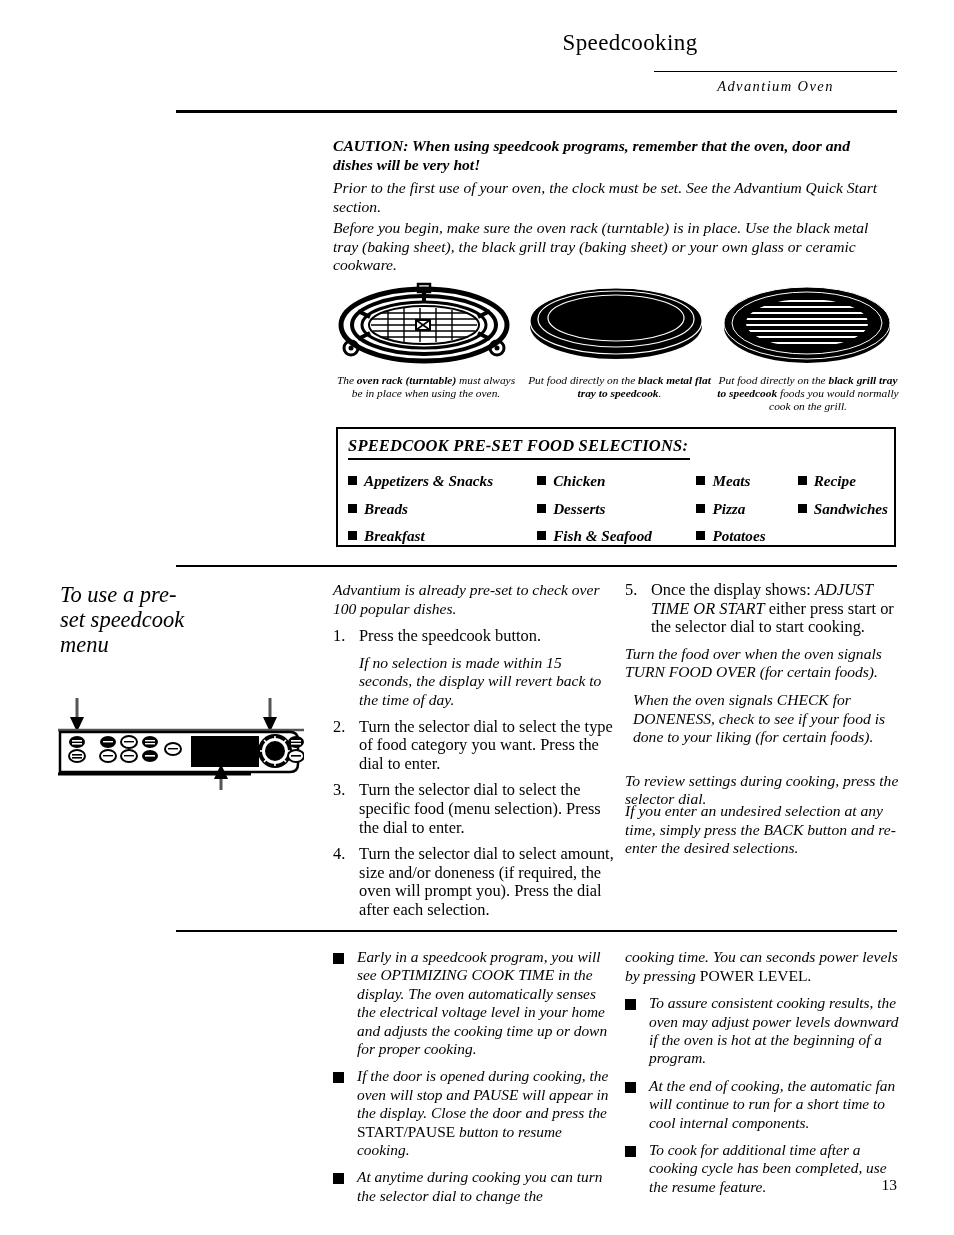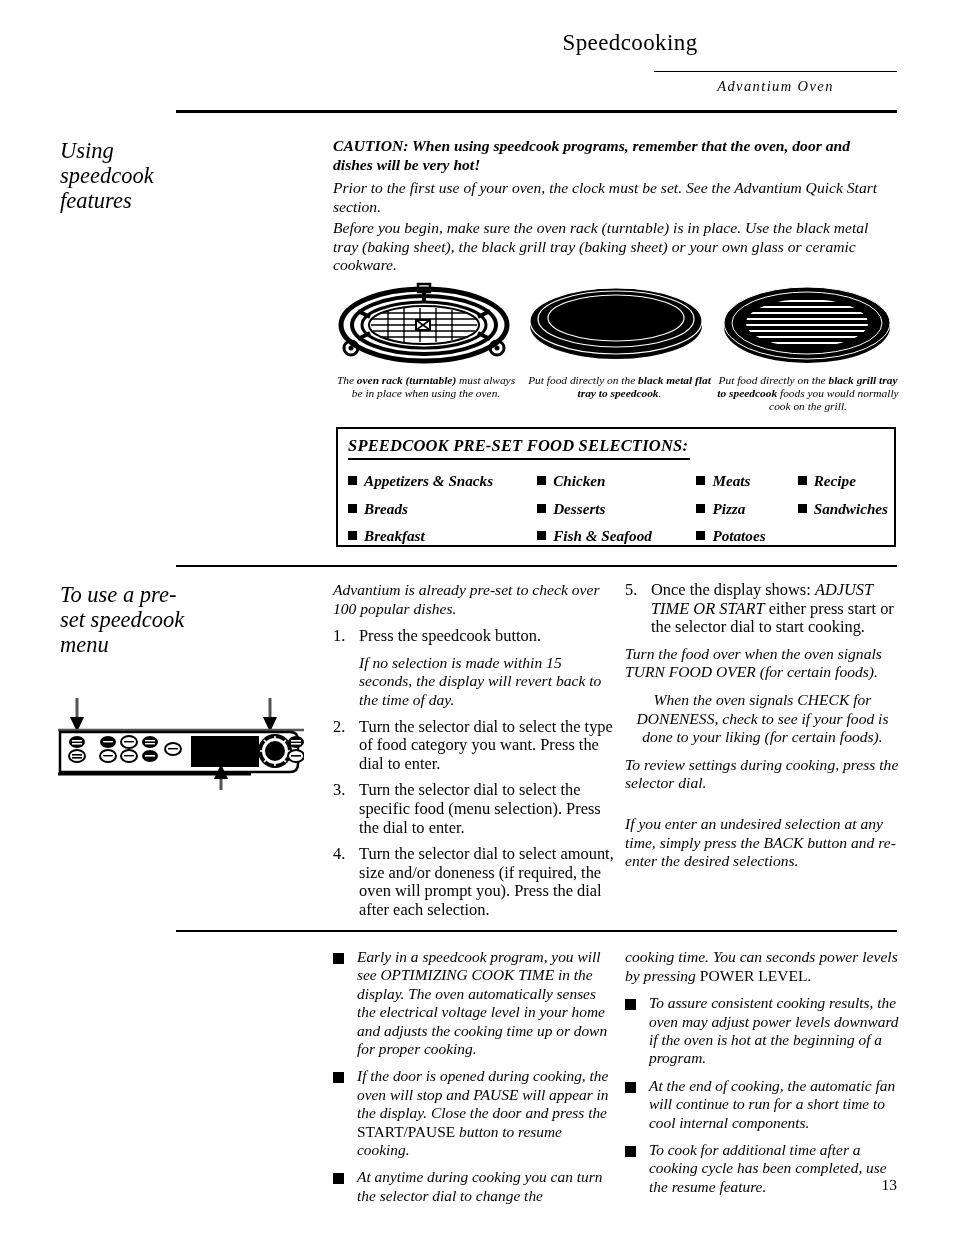--- a/index.html
+++ b/index.html
@@ -214,23 +214,20 @@
 </head>
 <body>
 
 <div class="page">
 
   <div class="hdr-title">Speedcooking</div>
   <div class="hdr-rule-thin"></div>
   <div class="hdr-sub">Advantium Oven</div>
   <div class="rule-heavy" style="top:110px;"></div>
 
-  <div class="side-head" style="top:138px;">
-    <span id="s1head">Using<br>speedcook<br>features</span>
-  </div>
 
   <div class="para caution" style="left:333px; top:137px; width:560px;">CAUTION: When using speedcook programs, remember that the oven, door and dishes will be very hot!</div>
 
   <div class="para" style="left:333px; top:179px; width:560px;">Prior to the first use of your oven, the clock must be set. See the Advantium Quick Start section.</div>
 
   <div class="para" style="left:333px; top:219px; width:560px;">Before you begin, make sure the oven rack (turntable) is in place. Use the black metal tray (baking sheet), the black grill tray (baking sheet) or your own glass or ceramic cookware.</div>
 
   <div class="fig" style="left:338px; top:281px;">
     <svg width="172" height="86" viewBox="0 0 172 86">
       <ellipse cx="86" cy="44" rx="83" ry="36" fill="none" stroke="#000" stroke-width="5"></ellipse>
@@ -429,22 +426,22 @@
         <div class="step"><span class="num">4.</span><span>Turn the selector dial to select amount, size and/or doneness (if required, the oven will prompt you). Press the dial after each selection.</span></div>
       </div>
   </div>
 
   <div class="steps" style="left:625px; top:581px; width:275px;">
     <div class="step">
       <span class="num">5.</span><span>Once the display shows: </span><i>ADJUST TIME OR START</i><span> either press start or the selector dial to start cooking.</span>
     </div>
     <div id="notes-right" style="margin-top:6px;">
         <div class="para" style="position: relative; left: 0px; top: 0px; width: 100%; margin-bottom: 9px;">Turn the food over when the oven signals TURN FOOD OVER (for certain foods).</div>
-        <div class="para" style="position: relative; left: 0px; top: 0px; width: 100%; margin-bottom: 9px; text-align: center;">When the oven signals CHECK for DONENESS, check to see if your food is done to your liking (for certain foods).</div>
-        <div class="para" style="position: relative; left: 0px; top: 0px; width: 100%; margin-bottom: 22px;">To review settings during cooking, press the selector dial.</div>
+        <div class="para" style="position: relative; left: 8px; top: 0px; width: 100%; margin-bottom: 9px;">When the oven signals CHECK for DONENESS, check to see if your food is done to your liking (for certain foods).</div>
+        <div class="para" style="position: relative; left: 0px; top: 16px; width: 100%; margin-bottom: 9px;">To review settings during cooking, press the selector dial.</div>
         <div class="para" style="position: relative; left: 0px; top: 0px; width: 100%; margin-bottom: 9px;">If you enter an undesired selection at any time, simply press the BACK button and re-enter the desired selections.</div>
       </div>
   </div>
 
   <div class="rule-med" style="top:930px;"></div>
 
   <div class="steps" style="left:333px; top:948px; width:282px;">
     <div id="bullets-left">
         <div class="bul"><span class="sqb"></span><span>Early in a speedcook program, you will see OPTIMIZING COOK TIME in the display. The oven automatically senses the electrical voltage level in your home and adjusts the cooking time up or down for proper cooking.</span></div>
         <div class="bul"><span class="sqb"></span><span>If the door is opened during cooking, the oven will stop and PAUSE will appear in the display. Close the door and press the </span><span class="upright">START/PAUSE</span><span> button to resume cooking.</span></div>

